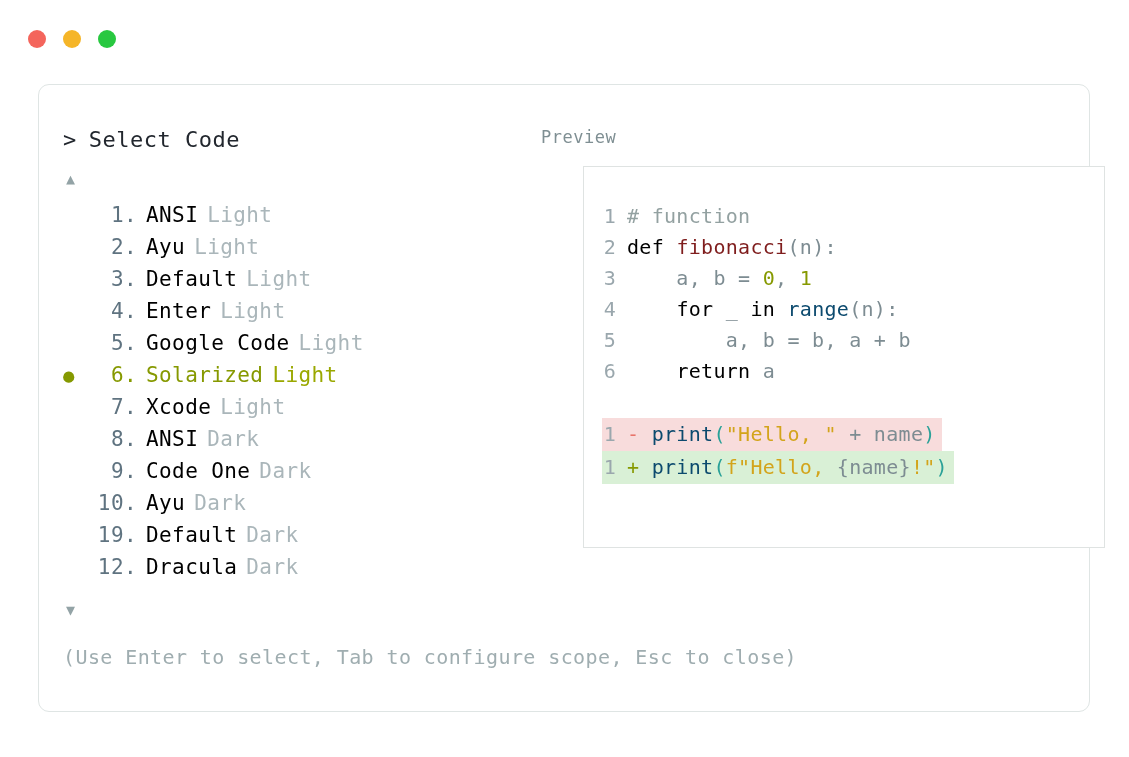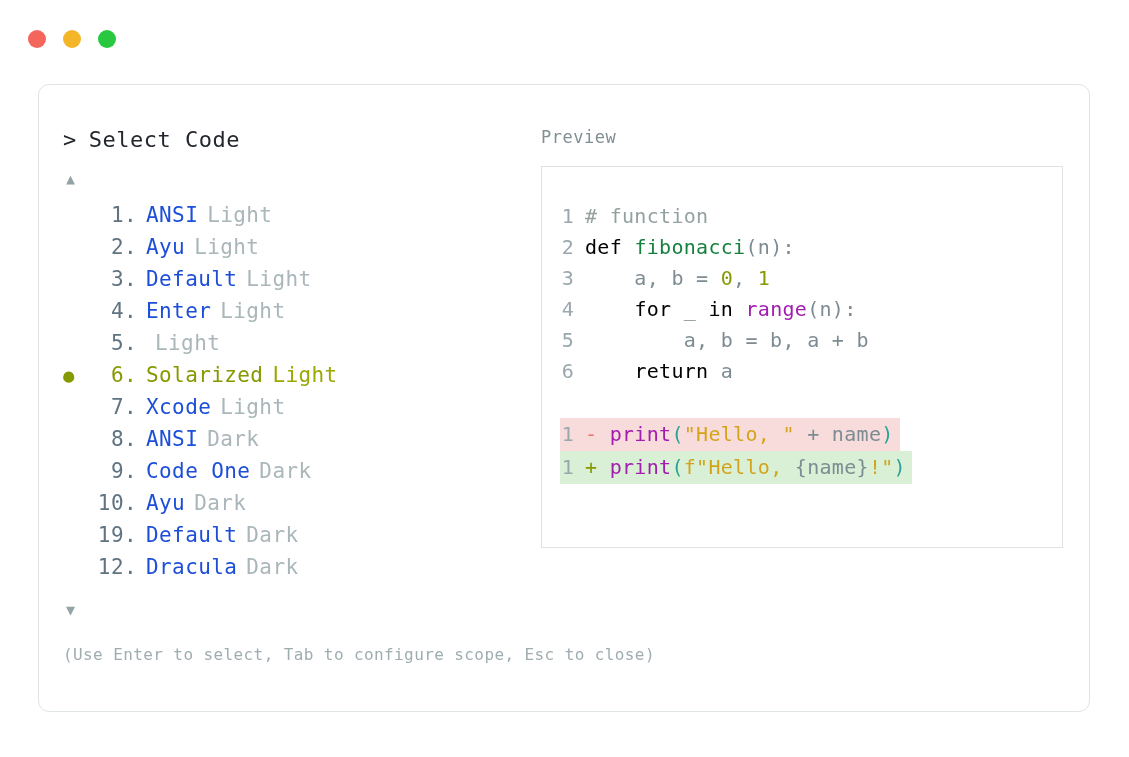--- a/index.html
+++ b/index.html
@@ -124,60 +124,61 @@
     width: 46px;
     flex: 0 0 46px;
     text-align: right;
     color: #5f7380;
   }
   .dot-cell {
     flex: 0 0 auto;
     color: #5f7380;
     padding-right: 9px;
   }
-  .name-cell { color: #1d4ed8; }
+  .name-cell { color: #000000; }
   .variant-cell {
     color: #aab6ba;
     padding-left: 9px;
     text-align: right;
   }
   .theme-item.selected .idx-cell,
   .theme-item.selected .dot-cell,
   .theme-item.selected .name-cell { color: #869900; }
   .theme-item.selected .variant-cell { color: #9aa800; }
 
   
   .preview-panel {
     margin-top: 13px;
     box-sizing: border-box;
     width: 522px;
     height: 382px;
     border: 1.5px solid #dfe3e2;
     background: #ffffff;
     padding: 34px 0 0 0;
     overflow: hidden;
+    margin-left: 42px;
   }
   .code {
     font-size: 20px;
     line-height: 31px;
     white-space: pre;
     letter-spacing: 0.3px;
   }
   .code-line { padding-left: 18px; }
   .ln {
     color: #9aa7ad;
     display: inline-block;
     width: 14px;
     text-align: right;
     margin-right: 11px;
   }
   .tok-comment { color: #93a1a1; }
   .tok-kw      { color: #000000; }
-  .tok-fn      { color: #15803d; }
-  .tok-builtin { color: #a21caf; }
+  .tok-fn      { color: #7f1d1d; }
+  .tok-builtin { color: #0c4a6e; }
   .tok-num     { color: #869900; }
   .tok-plain   { color: #7d8c92; }
   .tok-str     { color: #d3a41b; }
   .tok-punc    { color: #2aa198; }
   .tok-op      { color: #7d8c92; }
 
   .diff-gap { height: 31px; }
   .diff-line { padding-left: 18px; }
   .diff-line .inner {
     display: inline-block;
@@ -186,21 +187,21 @@
   .diff-del .inner { background: #f8dcdc; }
   .diff-add .inner { background: #d9f0d6; }
   .tok-del-sign { color: #e8736a; }
   .tok-add-sign { color: #869900; }
 
   
   .hint {
     position: absolute;
     left: 24px;
     top: 560px;
-    font-size: 16px;
+    font-size: 20px;
     color: #9fadb0;
     letter-spacing: 0.4px;
     white-space: pre;
   }
 </style>
 </head>
 <body>
 
 <div class="traffic-lights">
   <span class="light" style="background: rgb(244, 101, 92);"></span>
@@ -217,21 +218,21 @@
         <span class="prompt-title">Select Code</span>
       </div>
 
       <div class="scroll-arrow arrow-up">▲</div>
 
       <ul class="theme-list" id="theme-list">
           <li class="theme-item"><span class="bullet-cell"></span><span class="idx-cell">1.</span><span class="dot-cell"></span><span class="name-cell">ANSI</span><span class="variant-cell">Light</span></li>
           <li class="theme-item"><span class="bullet-cell"></span><span class="idx-cell">2.</span><span class="dot-cell"></span><span class="name-cell">Ayu</span><span class="variant-cell">Light</span></li>
           <li class="theme-item"><span class="bullet-cell"></span><span class="idx-cell">3.</span><span class="dot-cell"></span><span class="name-cell">Default</span><span class="variant-cell">Light</span></li>
           <li class="theme-item"><span class="bullet-cell"></span><span class="idx-cell">4.</span><span class="dot-cell"></span><span class="name-cell">Enter</span><span class="variant-cell">Light</span></li>
-          <li class="theme-item"><span class="bullet-cell"></span><span class="idx-cell">5.</span><span class="dot-cell"></span><span class="variant-cell">Light</span></li>
+          <li class="theme-item"><span class="bullet-cell"></span><span class="idx-cell">5.</span><span class="dot-cell"></span><span class="name-cell">Google Code</span><span class="variant-cell">Light</span></li>
           <li class="theme-item selected"><span class="bullet-cell bullet-dot">●</span><span class="idx-cell">6.</span><span class="dot-cell"></span><span class="name-cell">Solarized</span><span class="variant-cell">Light</span></li>
           <li class="theme-item"><span class="bullet-cell"></span><span class="idx-cell">7.</span><span class="dot-cell"></span><span class="name-cell">Xcode</span><span class="variant-cell">Light</span></li>
           <li class="theme-item"><span class="bullet-cell"></span><span class="idx-cell">8.</span><span class="dot-cell"></span><span class="name-cell">ANSI</span><span class="variant-cell">Dark</span></li>
           <li class="theme-item"><span class="bullet-cell"></span><span class="idx-cell">9.</span><span class="dot-cell"></span><span class="name-cell">Code One</span><span class="variant-cell">Dark</span></li>
           <li class="theme-item"><span class="bullet-cell"></span><span class="idx-cell">10.</span><span class="dot-cell"></span><span class="name-cell">Ayu</span><span class="variant-cell">Dark</span></li>
           <li class="theme-item"><span class="bullet-cell"></span><span class="idx-cell">19.</span><span class="dot-cell"></span><span class="name-cell">Default</span><span class="variant-cell">Dark</span></li>
           <li class="theme-item"><span class="bullet-cell"></span><span class="idx-cell">12.</span><span class="dot-cell"></span><span class="name-cell">Dracula</span><span class="variant-cell">Dark</span></li>
         </ul>
 
       <div class="scroll-arrow arrow-down">▼</div>

